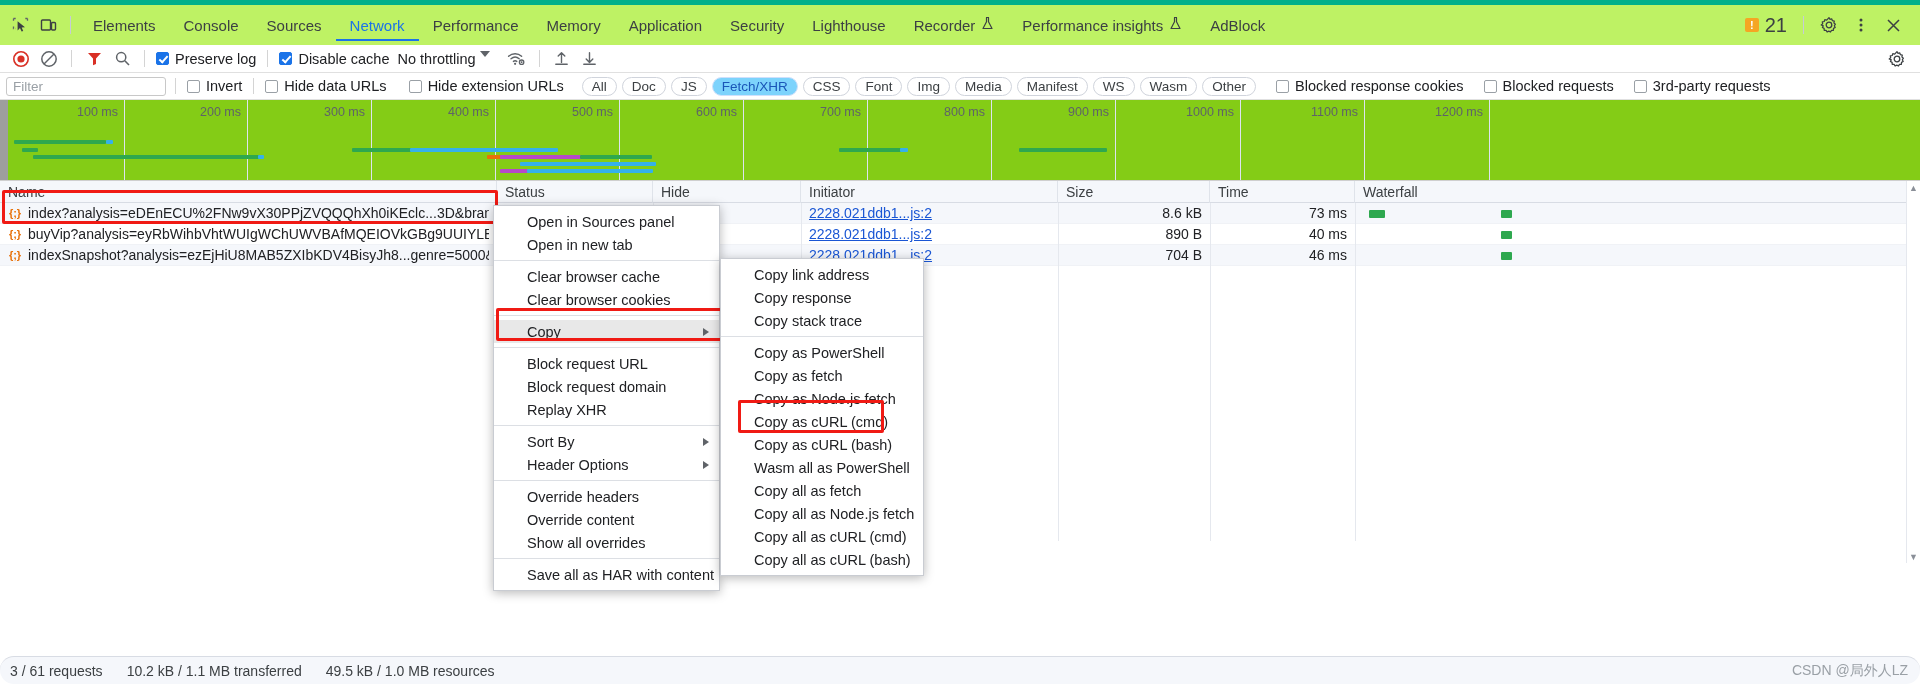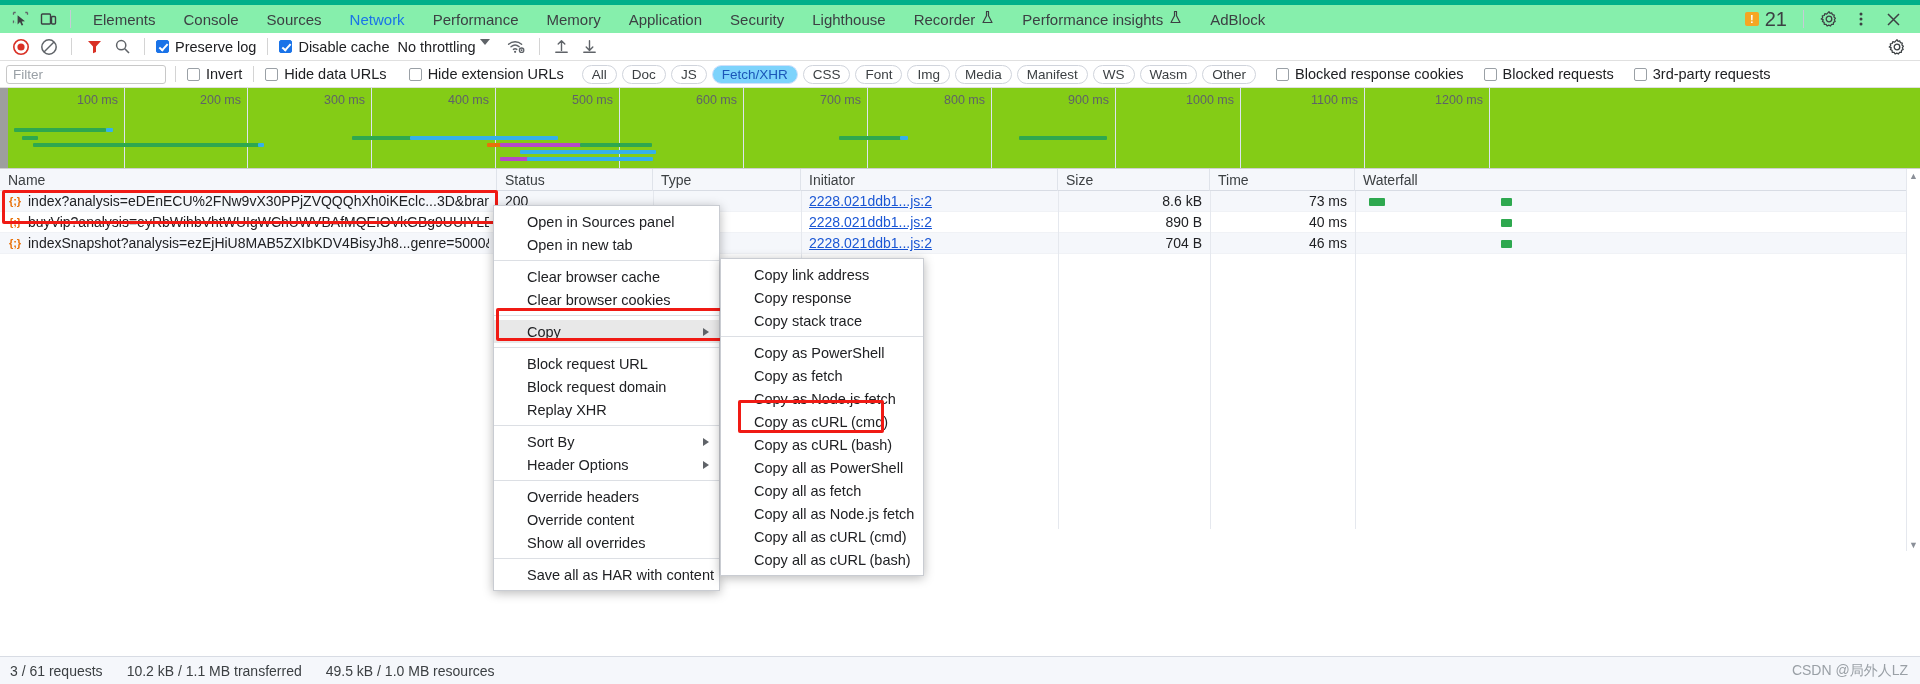--- a/index.html
+++ b/index.html
@@ -9,21 +9,21 @@
     font-size:15px;color:#202124;background:#fff;
     -webkit-font-smoothing:antialiased;
   }
   .root{position:relative;width:1920px;height:684px;}
 
   
   .accent-bar{height:5px;background:#00b08a;width:100%;}
 
   
   .tabbar{
-    height:28px;background:#86efac;display:flex;align-items:center;
+    height:40px;background:#bef264;display:flex;align-items:center;
     padding:0 6px;box-sizing:border-box;position:relative;
   }
   .tb-icon{
     width:28px;height:26px;display:flex;align-items:center;justify-content:center;
     cursor:pointer;flex:0 0 auto;
   }
   .tb-sep{width:1px;height:18px;background:#c6cbd6;margin:0 8px;flex:0 0 auto;}
   .tabs{display:flex;align-items:center;height:32px;flex:0 0 auto;}
   .tab{
     height:32px;display:flex;align-items:center;gap:6px;padding:0 14px;
@@ -165,21 +165,21 @@
     width:0;height:0;border-top:4px solid transparent;border-bottom:4px solid transparent;
     border-left:6px solid #5f6368;
   }
   .msep{height:1px;background:#dcdfe4;margin:4px 0;}
 
   
   .statusbar{
     position:absolute;left:0;bottom:0;width:100%;height:28px;
     background:#f5f7fb;border-top:1px solid #d8dce4;
     display:flex;align-items:center;font-size:14px;color:#3c4043;
-    box-sizing:border-box;padding:0 10px;gap:0;
+    box-sizing:border-box;padding:0 10px;gap:0;border-radius:14px;
   }
   .sb-item{padding:0 12px;white-space:nowrap;}
   .sb-item:first-child{padding-left:0;}
   .watermark{
     position:absolute;right:12px;bottom:4px;font-size:14px;color:#9aa0a6;
     white-space:nowrap;
   }
   
   .scroll-col{
     position:absolute;right:0;top:0;width:13px;bottom:0;background:#fff;
@@ -489,21 +489,21 @@
 
   <div class="table-wrap" style="height:382px;">
     <div class="thead">
       <div class="th" style="width:497px">
           <span>Name</span>
         </div>
       <div class="th" style="width:156px">
           <span>Status</span>
         </div>
       <div class="th" style="width:148px">
-          <span>Type</span>
+          <span>Hide</span>
         </div>
       <div class="th" style="width:257px">
           <span>Initiator</span>
         </div>
       <div class="th" style="width:152px">
           <span>Size</span>
         </div>
       <div class="th" style="width:145px">
           <span>Time</span>
         </div>
@@ -658,21 +658,21 @@
     <div class="mi">
         <span>Copy as Node.js fetch</span>
       </div>
     <div class="mi">
         <span>Copy as cURL (cmd)</span>
       </div>
     <div class="mi">
         <span>Copy as cURL (bash)</span>
       </div>
     <div class="mi">
-        <span>Copy all as PowerShell</span>
+        <span>Wasm all as PowerShell</span>
       </div>
     <div class="mi">
         <span>Copy all as fetch</span>
       </div>
     <div class="mi">
         <span>Copy all as Node.js fetch</span>
       </div>
     <div class="mi">
         <span>Copy all as cURL (cmd)</span>
       </div>

